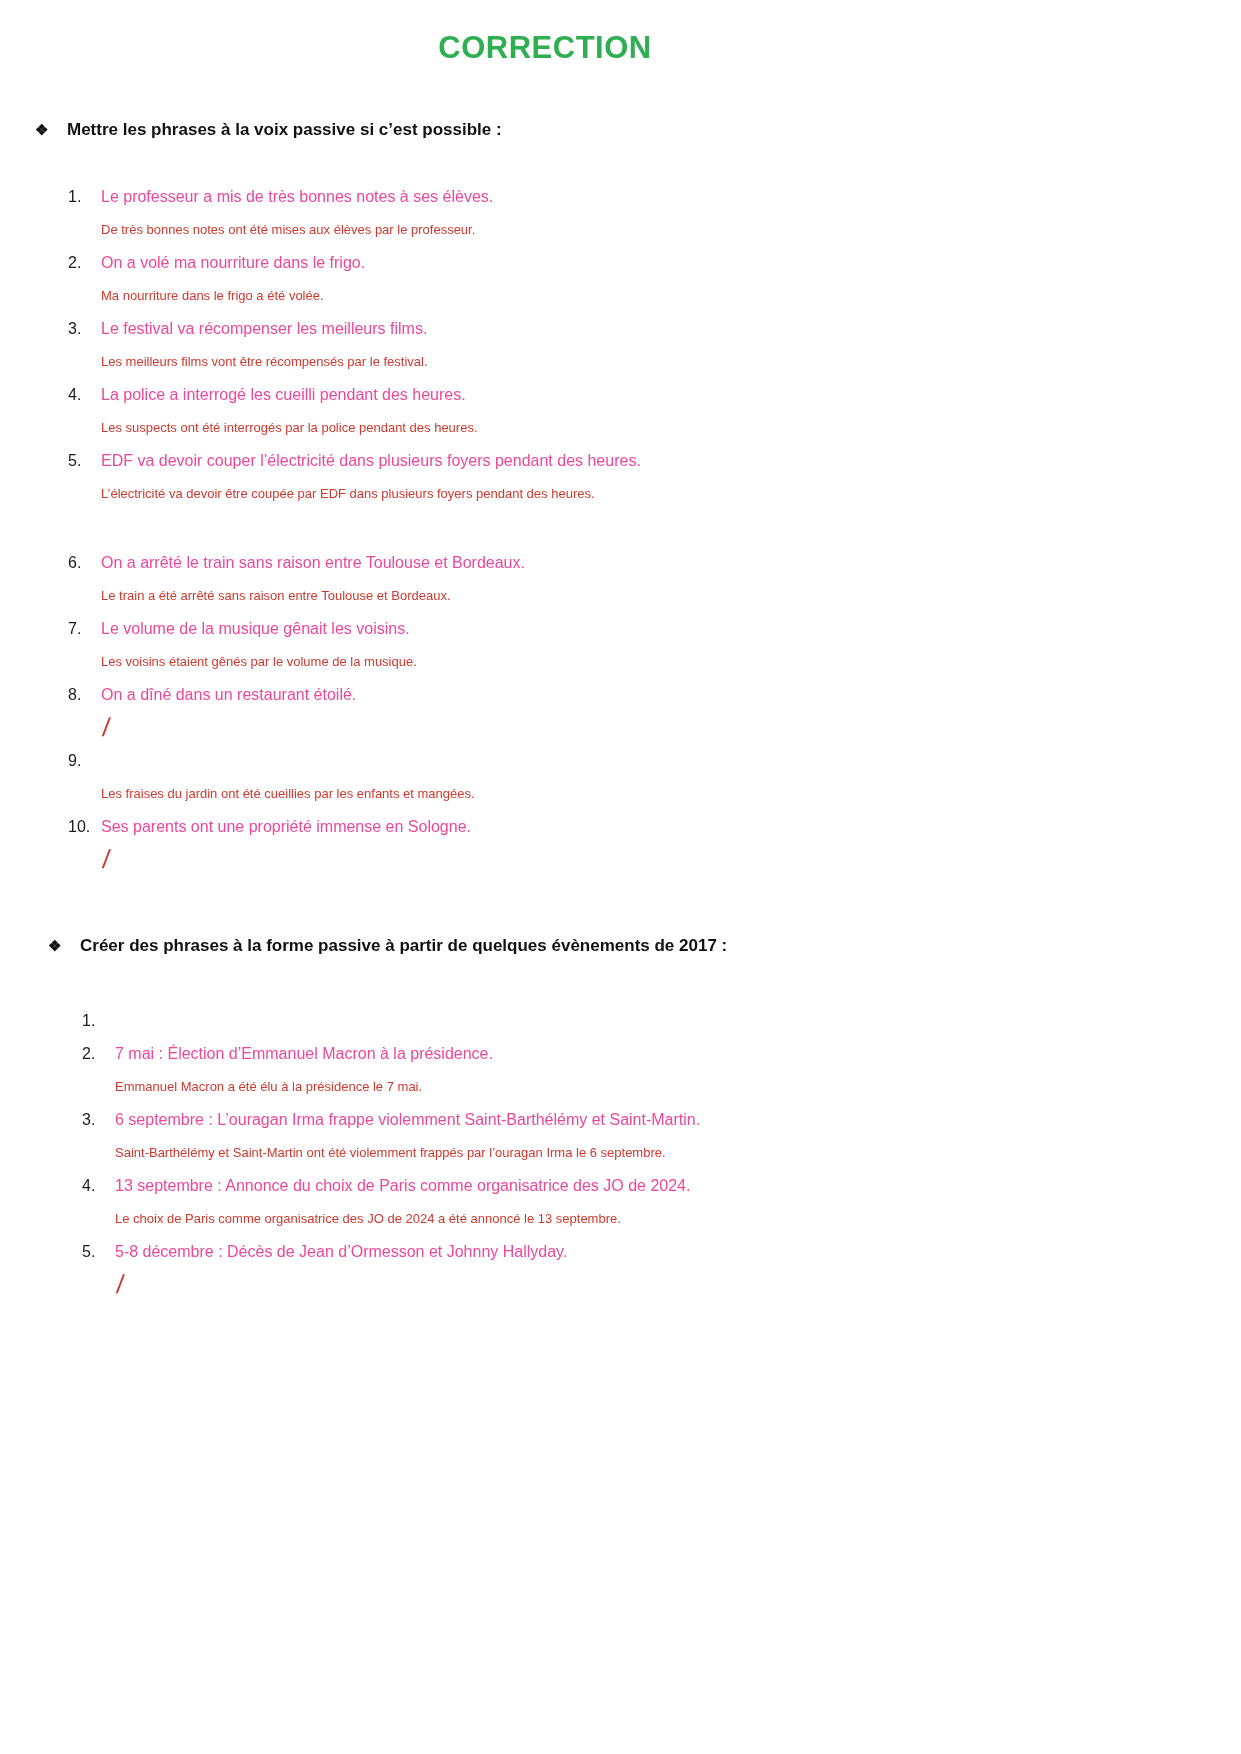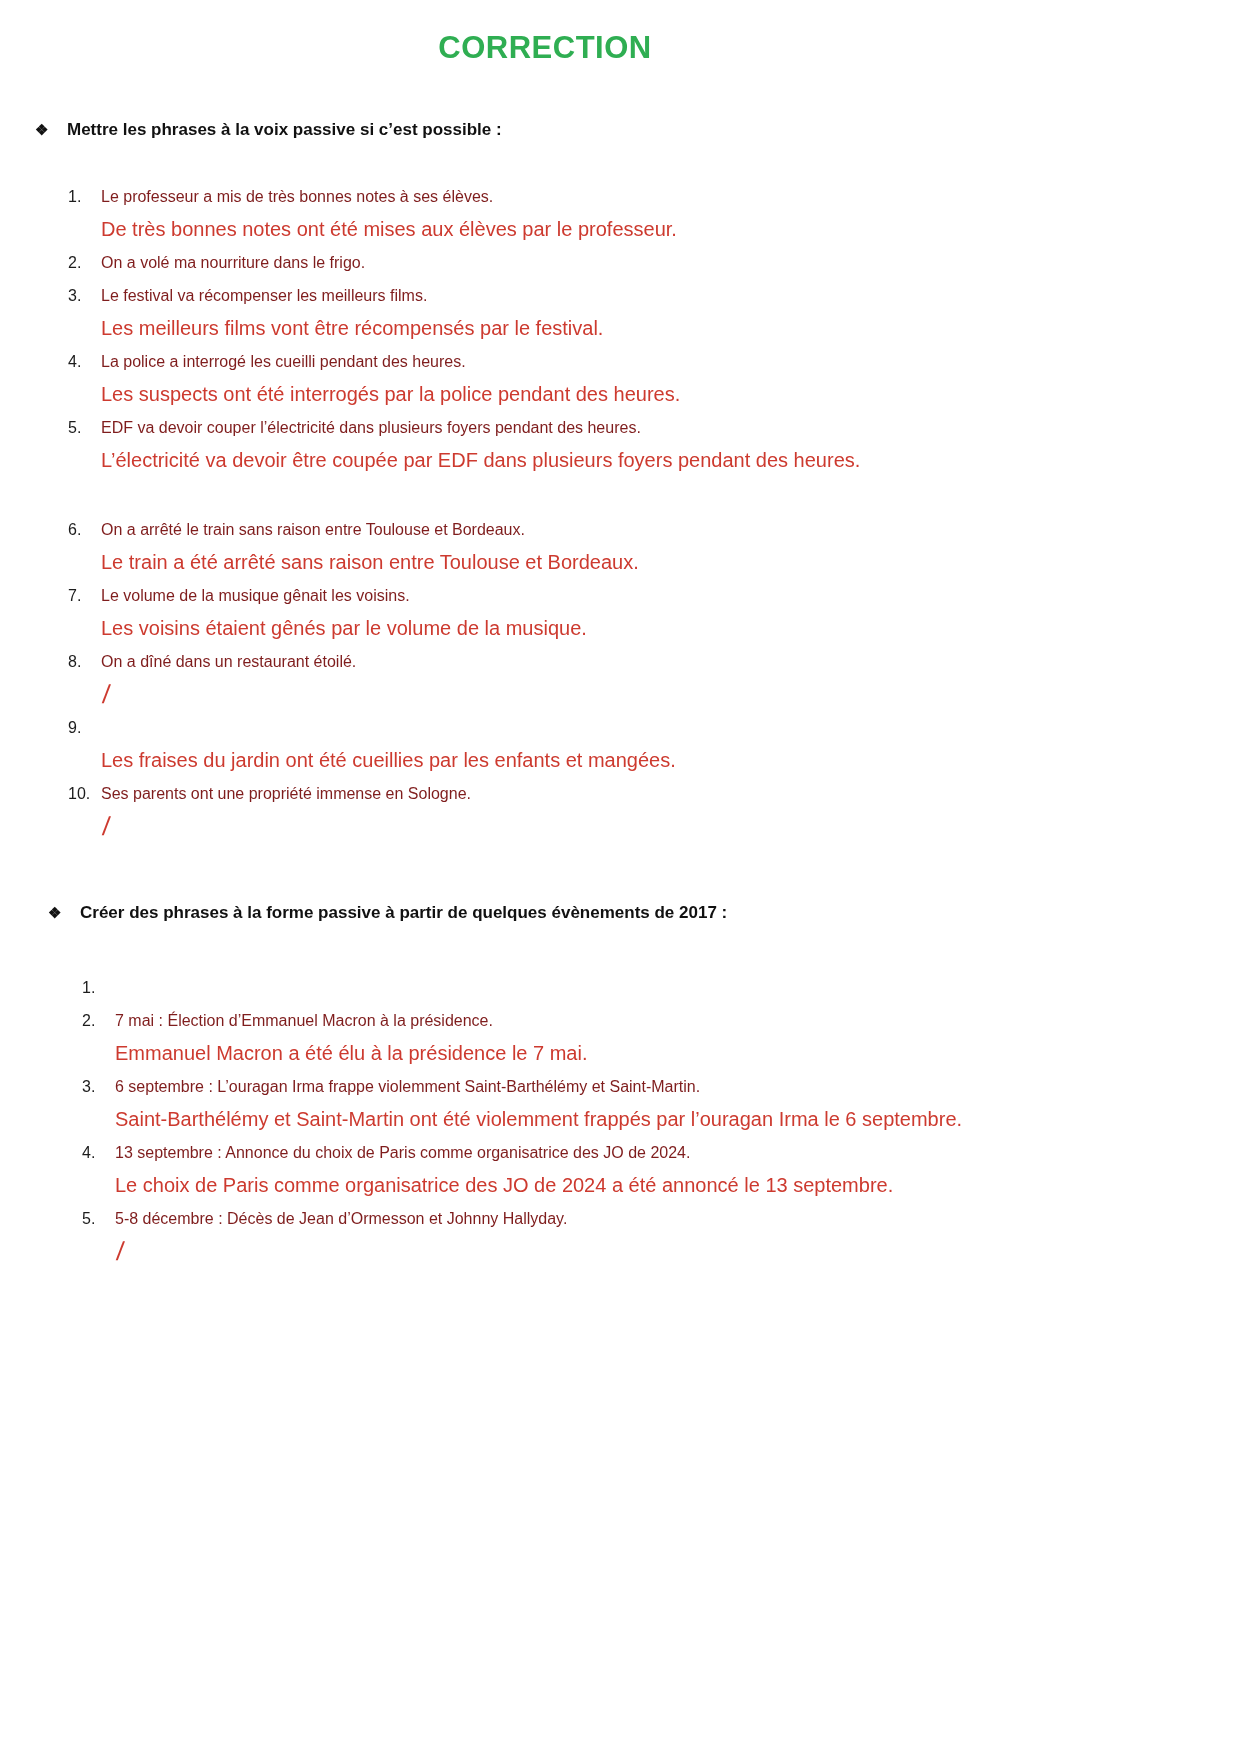--- a/index.html
+++ b/index.html
@@ -44,26 +44,26 @@
     font-size: 15px;
   }
 
   .list { margin-top: 38px; }
   .section-2 .list { margin-top: 46px; }
 
   .line { display: flex; line-height: 33px; font-size: 16px; }
   .num { flex: none; }
   .section-1 .num { margin-left: 68px; width: 33px; }
   .section-2 .num { margin-left: 82px; width: 33px; }
-  .sentence-text { color: #7f1d1d; }
+  .sentence-text { color: #ec4899; }
 
   .answer {
     color: var(--answer-red, #cd3a2f);
     line-height: 33px;
-    font-size: 20px;
+    font-size: 13px;
   }
   .section-1 .answer { margin-left: 101px; }
   .section-2 .answer { margin-left: 115px; }
 
   .answer.slash {
     font-size: 26px;
     transform: skewX(-6deg);
     transform-origin: left bottom;
   }
 
@@ -91,20 +91,21 @@
             <span class="sentence-text">Le professeur a mis de très bonnes notes à ses élèves.</span>
           </div>
           <div class="answer">De très bonnes notes ont été mises aux élèves par le professeur.</div>
         </div>
 
         <div class="item">
           <div class="line">
             <span class="num">2.</span>
             <span class="sentence-text">On a volé ma nourriture dans le frigo.</span>
           </div>
+          <div class="answer">Ma nourriture dans le frigo a été volée.</div>
         </div>
 
         <div class="item">
           <div class="line">
             <span class="num">3.</span>
             <span class="sentence-text">Le festival va récompenser les meilleurs films.</span>
           </div>
           <div class="answer">Les meilleurs films vont être récompensés par le festival.</div>
         </div>
 

